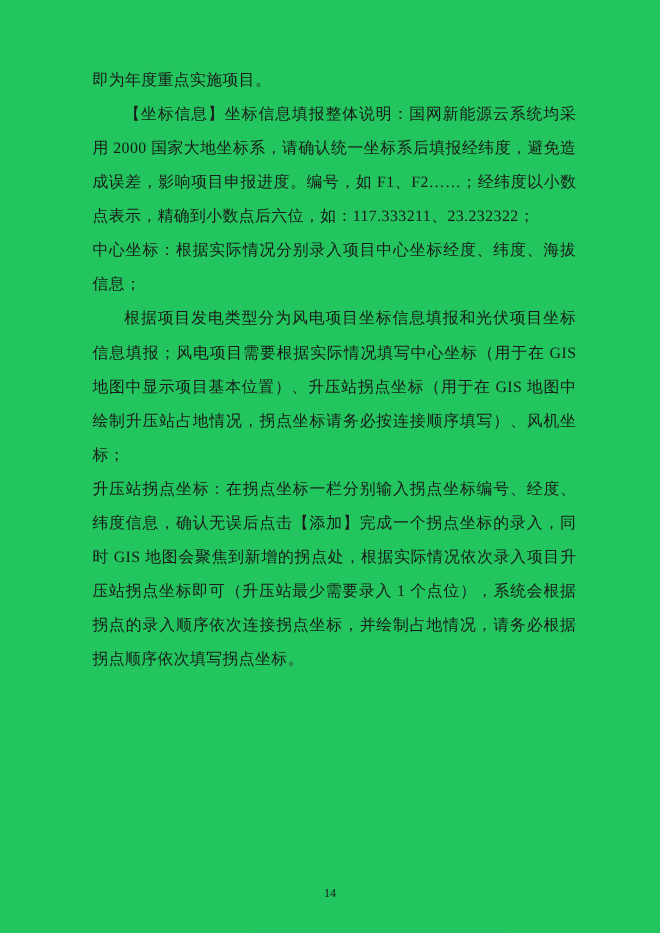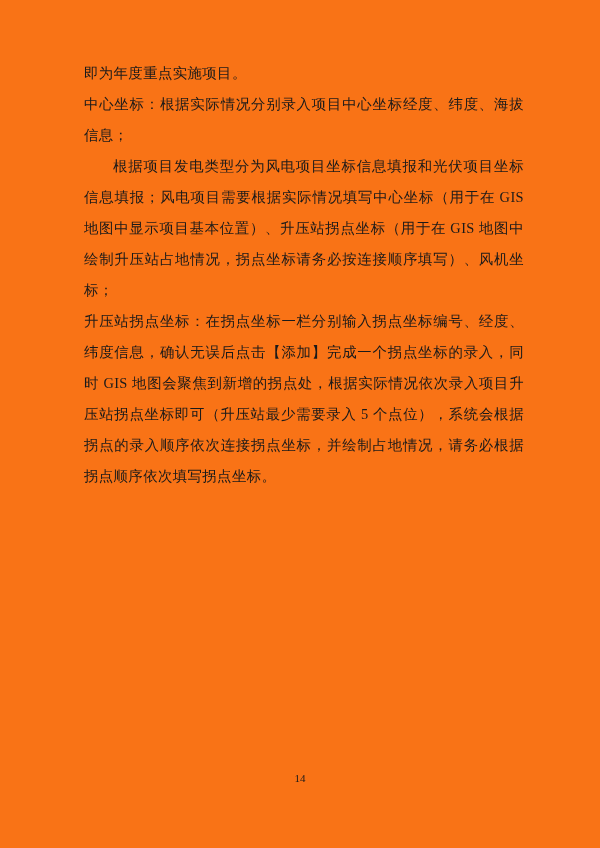--- a/index.html
+++ b/index.html
@@ -10,21 +10,21 @@
   body {
     width: 600px;
     height: 848px;
     overflow: hidden;
     font-family: "Liberation Serif", "DejaVu Serif", serif;
   }
   #page {
     position: relative;
     width: 600px;
     height: 848px;
-    background: #f97316;
+    background: #22c55e;
     box-sizing: border-box;
   }
   #content {
     position: absolute;
     left: 84px;
     top: 58px;
     width: 440px;
   }
   .para {
     font-size: 14.4px;
@@ -51,39 +51,40 @@
     text-align: center;
     vertical-align: -2px;
     margin-right: 1px;
     font-family: "Liberation Sans", sans-serif;
     font-weight: bold;
   }
   .pagenum {
     position: absolute;
     left: 0;
     right: 0;
-    top: 772px;
+    top: 806px;
     text-align: center;
     font-size: 11px;
     color: #1a1a1a;
     font-family: "Liberation Serif", "DejaVu Serif", serif;
   }
 </style>
 </head>
 <body>
 
 <div id="page">
   <div id="content">
 
     <p class="para">即为年度重点实施项目。</p>
 
 
+    <p class="para indent">【坐标信息】坐标信息填报整体说明：国网新能源云系统均采用 2000 国家大地坐标系，请确认统一坐标系后填报经纬度，避免造成误差，影响项目申报进度。编号，如 F1、F2……；经纬度以小数点表示，精确到小数点后六位，如：117.333211、23.232322；</p>
 
     <p class="para">中心坐标：根据实际情况分别录入项目中心坐标经度、纬度、海拔信息；</p>
 
     <p class="para indent">根据项目发电类型分为风电项目坐标信息填报和光伏项目坐标信息填报；风电项目需要根据实际情况填写中心坐标（用于在 GIS 地图中显示项目基本位置）、升压站拐点坐标（用于在 GIS 地图中绘制升压站占地情况，拐点坐标请务必按连接顺序填写）、风机坐标；</p>
 
-    <p class="para">升压站拐点坐标：在拐点坐标一栏分别输入拐点坐标编号、经度、纬度信息，确认无误后点击【添加】完成一个拐点坐标的录入，同时 GIS 地图会聚焦到新增的拐点处，根据实际情况依次录入项目升压站拐点坐标即可（升压站最少需要录入 5 个点位），系统会根据拐点的录入顺序依次连接拐点坐标，并绘制占地情况，请务必根据拐点顺序依次填写拐点坐标。</p>
+    <p class="para">升压站拐点坐标：在拐点坐标一栏分别输入拐点坐标编号、经度、纬度信息，确认无误后点击【添加】完成一个拐点坐标的录入，同时 GIS 地图会聚焦到新增的拐点处，根据实际情况依次录入项目升压站拐点坐标即可（升压站最少需要录入 1 个点位），系统会根据拐点的录入顺序依次连接拐点坐标，并绘制占地情况，请务必根据拐点顺序依次填写拐点坐标。</p>
 
   </div>
 
   <div class="pagenum">14</div>
 </div>
 
 </body></html>

